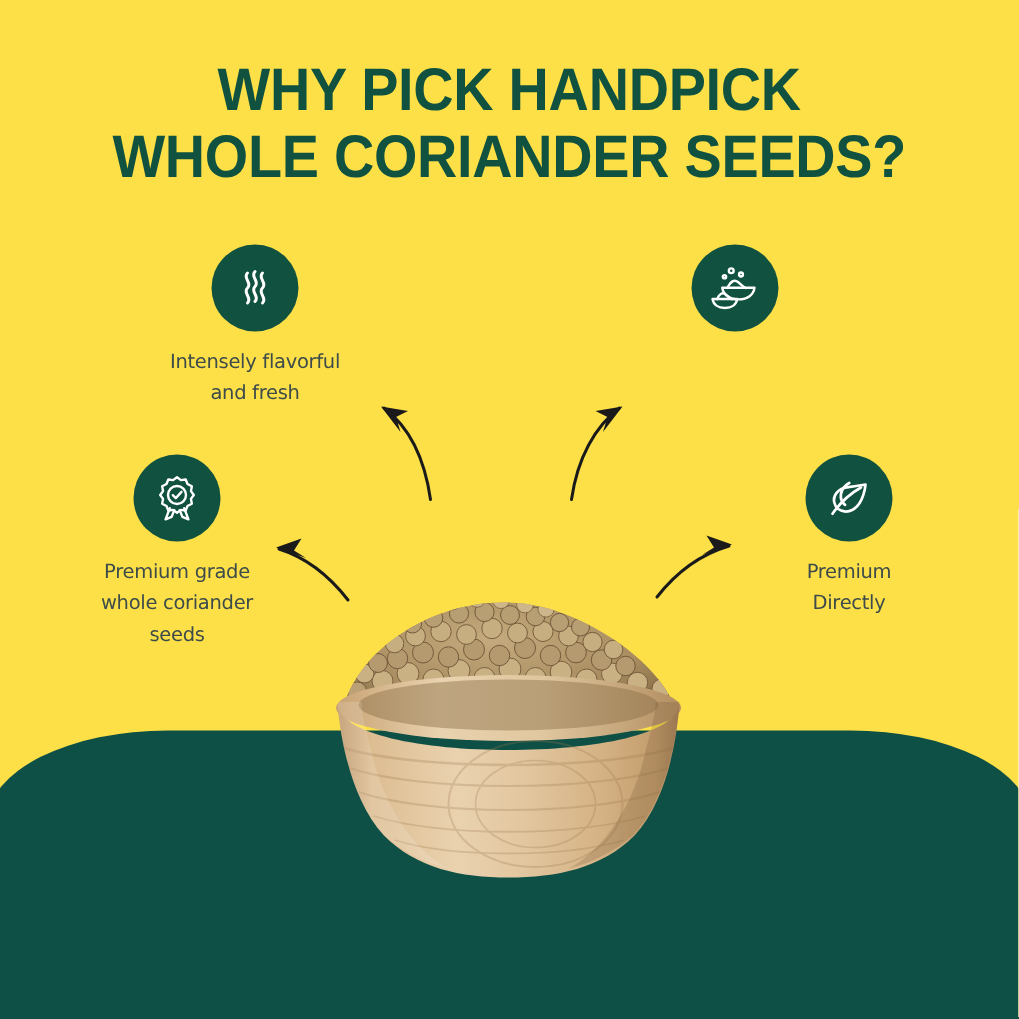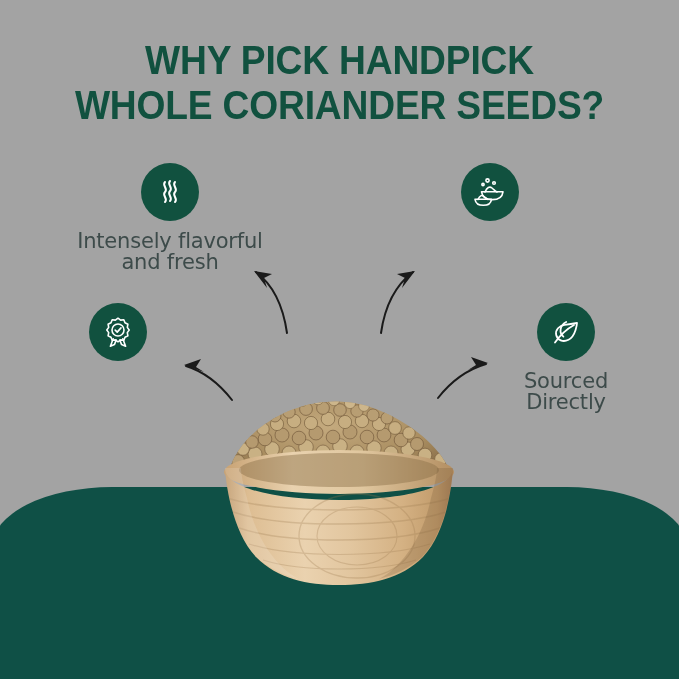--- a/index.html
+++ b/index.html
@@ -4,21 +4,21 @@
 <style>
   html, body {
     margin: 0;
     padding: 0;
     background: #ffffff;
   }
   #infographic {
     position: relative;
     width: 679px;
     height: 679px;
-    background: #a3a3a3;
+    background: #fde047;
     overflow: hidden;
     font-family: "Liberation Sans", sans-serif;
   }
 
   
   .title-block {
     position: absolute;
     top: 38px;
     left: 0;
     width: 679px;
@@ -59,21 +59,21 @@
     border-radius: 50%;
     background: #11513F;
     margin: 0 auto 10px auto;
     display: flex;
     align-items: center;
     justify-content: center;
   }
   .feature-icon svg { display: block; }
   .feature-label {
     color: #3D4B4A;
-    font-size: 21px;
+    font-size: 13px;
     line-height: 21px;
     font-family: "DejaVu Sans", sans-serif;
     letter-spacing: -0.2px;
     white-space: pre-line;
   }
 
   .feat-tl { left: 70px;  top: 163px; }
   .feat-tr { left: 390px; top: 163px; }
   .feat-bl { left: 18px;  top: 303px; }
   .feat-br { left: 466px; top: 303px; }
@@ -290,27 +290,30 @@
   <div class="feature feat-bl">
     <div class="feature-icon">
       <svg width="32" height="32" viewBox="0 0 32 32" fill="none" stroke="#ffffff" stroke-width="1.6" stroke-linecap="round" stroke-linejoin="round">
         <path d="M16,2.2 L18.6,4.1 L21.8,3.7 L23,6.7 L25.9,8.2 L25.3,11.4 L27.2,14 L25.3,16.6 L25.9,19.8 L23,21.3 L21.8,24.3 L18.6,23.9 L16,25.8 L13.4,23.9 L10.2,24.3 L9,21.3 L6.1,19.8 L6.7,16.6 L4.8,14 L6.7,11.4 L6.1,8.2 L9,6.7 L10.2,3.7 L13.4,4.1 Z"></path>
         <circle cx="16" cy="14" r="6"></circle>
         <path d="M13.2,14.1 L15.2,16.1 L19,11.9"></path>
         <path d="M11.2,22.8 L8.4,30.2 L12.4,28.6 L14.2,24.1"></path>
         <path d="M20.8,22.8 L23.6,30.2 L19.6,28.6 L17.8,24.1"></path>
       </svg>
     </div>
+    <div class="feature-label">Premium grade
+whole coriander
+seeds</div>
   </div>
 
   <div class="feature feat-br">
     <div class="feature-icon">
       <svg width="32" height="32" viewBox="0 0 32 32" fill="none" stroke="#ffffff" stroke-width="1.8" stroke-linecap="round" stroke-linejoin="round">
         <path d="M27,7 C27,7 26,20 18.5,23.8 C13,26.6 7.4,24.2 6.2,19 C5,13.8 9.4,9.6 14.6,8.9 C20.8,8 27,7 27,7 Z"></path>
         <path d="M16.2,6 C16.2,6 11.2,8.6 10.6,13.4 C10.2,16.6 11.6,19.2 13.4,20.6"></path>
         <path d="M5,26.5 C9.5,20 16,13.5 24,9"></path>
       </svg>
     </div>
-    <div class="feature-label">Sourced
+    <div class="feature-label">Premium
 Directly</div>
   </div>
 
 </div>
 
 </body></html>

